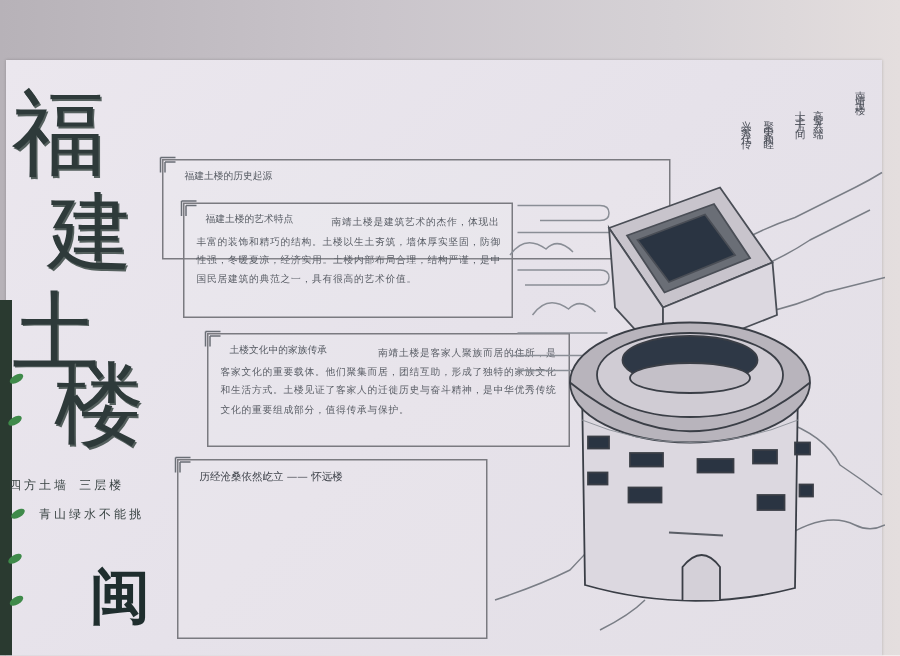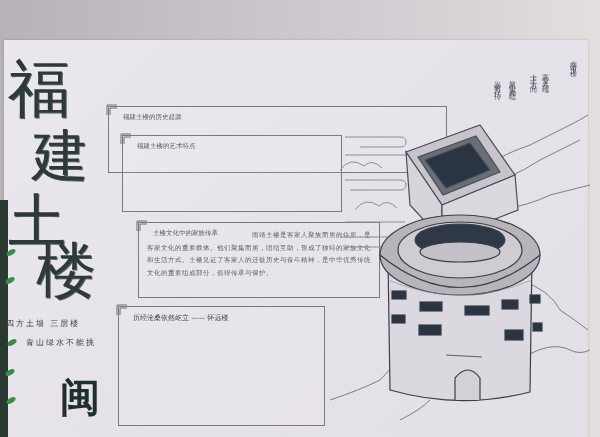--- a/index.html
+++ b/index.html
@@ -21,21 +21,21 @@
     position: absolute; width: 10px; height: 5px; border-radius: 50%;
     background: #3f8a4a; transform: rotate(-30deg);
   }
   .title-char {
     position: absolute; font-family: "DejaVu Serif", serif; color: #2e3a3a;
     font-size: 62px; line-height: 1; font-weight: 400;
     text-shadow: 1px 1px 0 #55605e;
   }
   .subtitle-line {
     position: absolute; font-size: 8px; color: #3a4444; letter-spacing: 2px;
-    font-family: Liberation Sans, sans-serif;
+    font-family: Liberation Mono, monospace;
   }
   .min-char {
     position: absolute; left: 60px; top: 370px; font-size: 40px; font-weight: bold;
     color: #1f2e2e; font-family: "DejaVu Sans", sans-serif;
   }
   .box {
     position: absolute; border: 1px solid #7a7a80; background: rgba(255,255,255,0.08);
   }
   .box .corner {
     position: absolute; left: -4px; top: -4px; width: 14px; height: 14px;
@@ -83,20 +83,21 @@
       <path d="M2 2h10M2 2v10M5 5h7M5 5v7" stroke="#6a6e76" stroke-width="1" fill="none"></path>
     </svg>
   <div class="head">福建土楼的历史起源</div>
 </div>
 
 <div class="box" style="left:122px;top:135px;width:218px;height:75px;">
   <svg class="corner" viewBox="0 0 14 14">
       <path d="M2 2h10M2 2v10M5 5h7M5 5v7" stroke="#6a6e76" stroke-width="1" fill="none"></path>
     </svg>
   <div class="head">福建土楼的艺术特点</div>
+  <div class="body" style="text-indent:90px;">南靖土楼是建筑艺术的杰作，体现出丰富的装饰和精巧的结构。土楼以生土夯筑，墙体厚实坚固，防御性强，冬暖夏凉，经济实用。土楼内部布局合理，结构严谨，是中国民居建筑的典范之一，具有很高的艺术价值。</div>
 </div>
 
 <div class="box" style="left:138px;top:222px;width:240px;height:74px;">
   <svg class="corner" viewBox="0 0 14 14">
       <path d="M2 2h10M2 2v10M5 5h7M5 5v7" stroke="#6a6e76" stroke-width="1" fill="none"></path>
     </svg>
   <div class="head">土楼文化中的家族传承</div>
   <div class="body" style="text-indent:105px;">南靖土楼是客家人聚族而居的住所，是客家文化的重要载体。他们聚集而居，团结互助，形成了独特的家族文化和生活方式。土楼见证了客家人的迁徙历史与奋斗精神，是中华优秀传统文化的重要组成部分，值得传承与保护。</div>
 </div>
 

